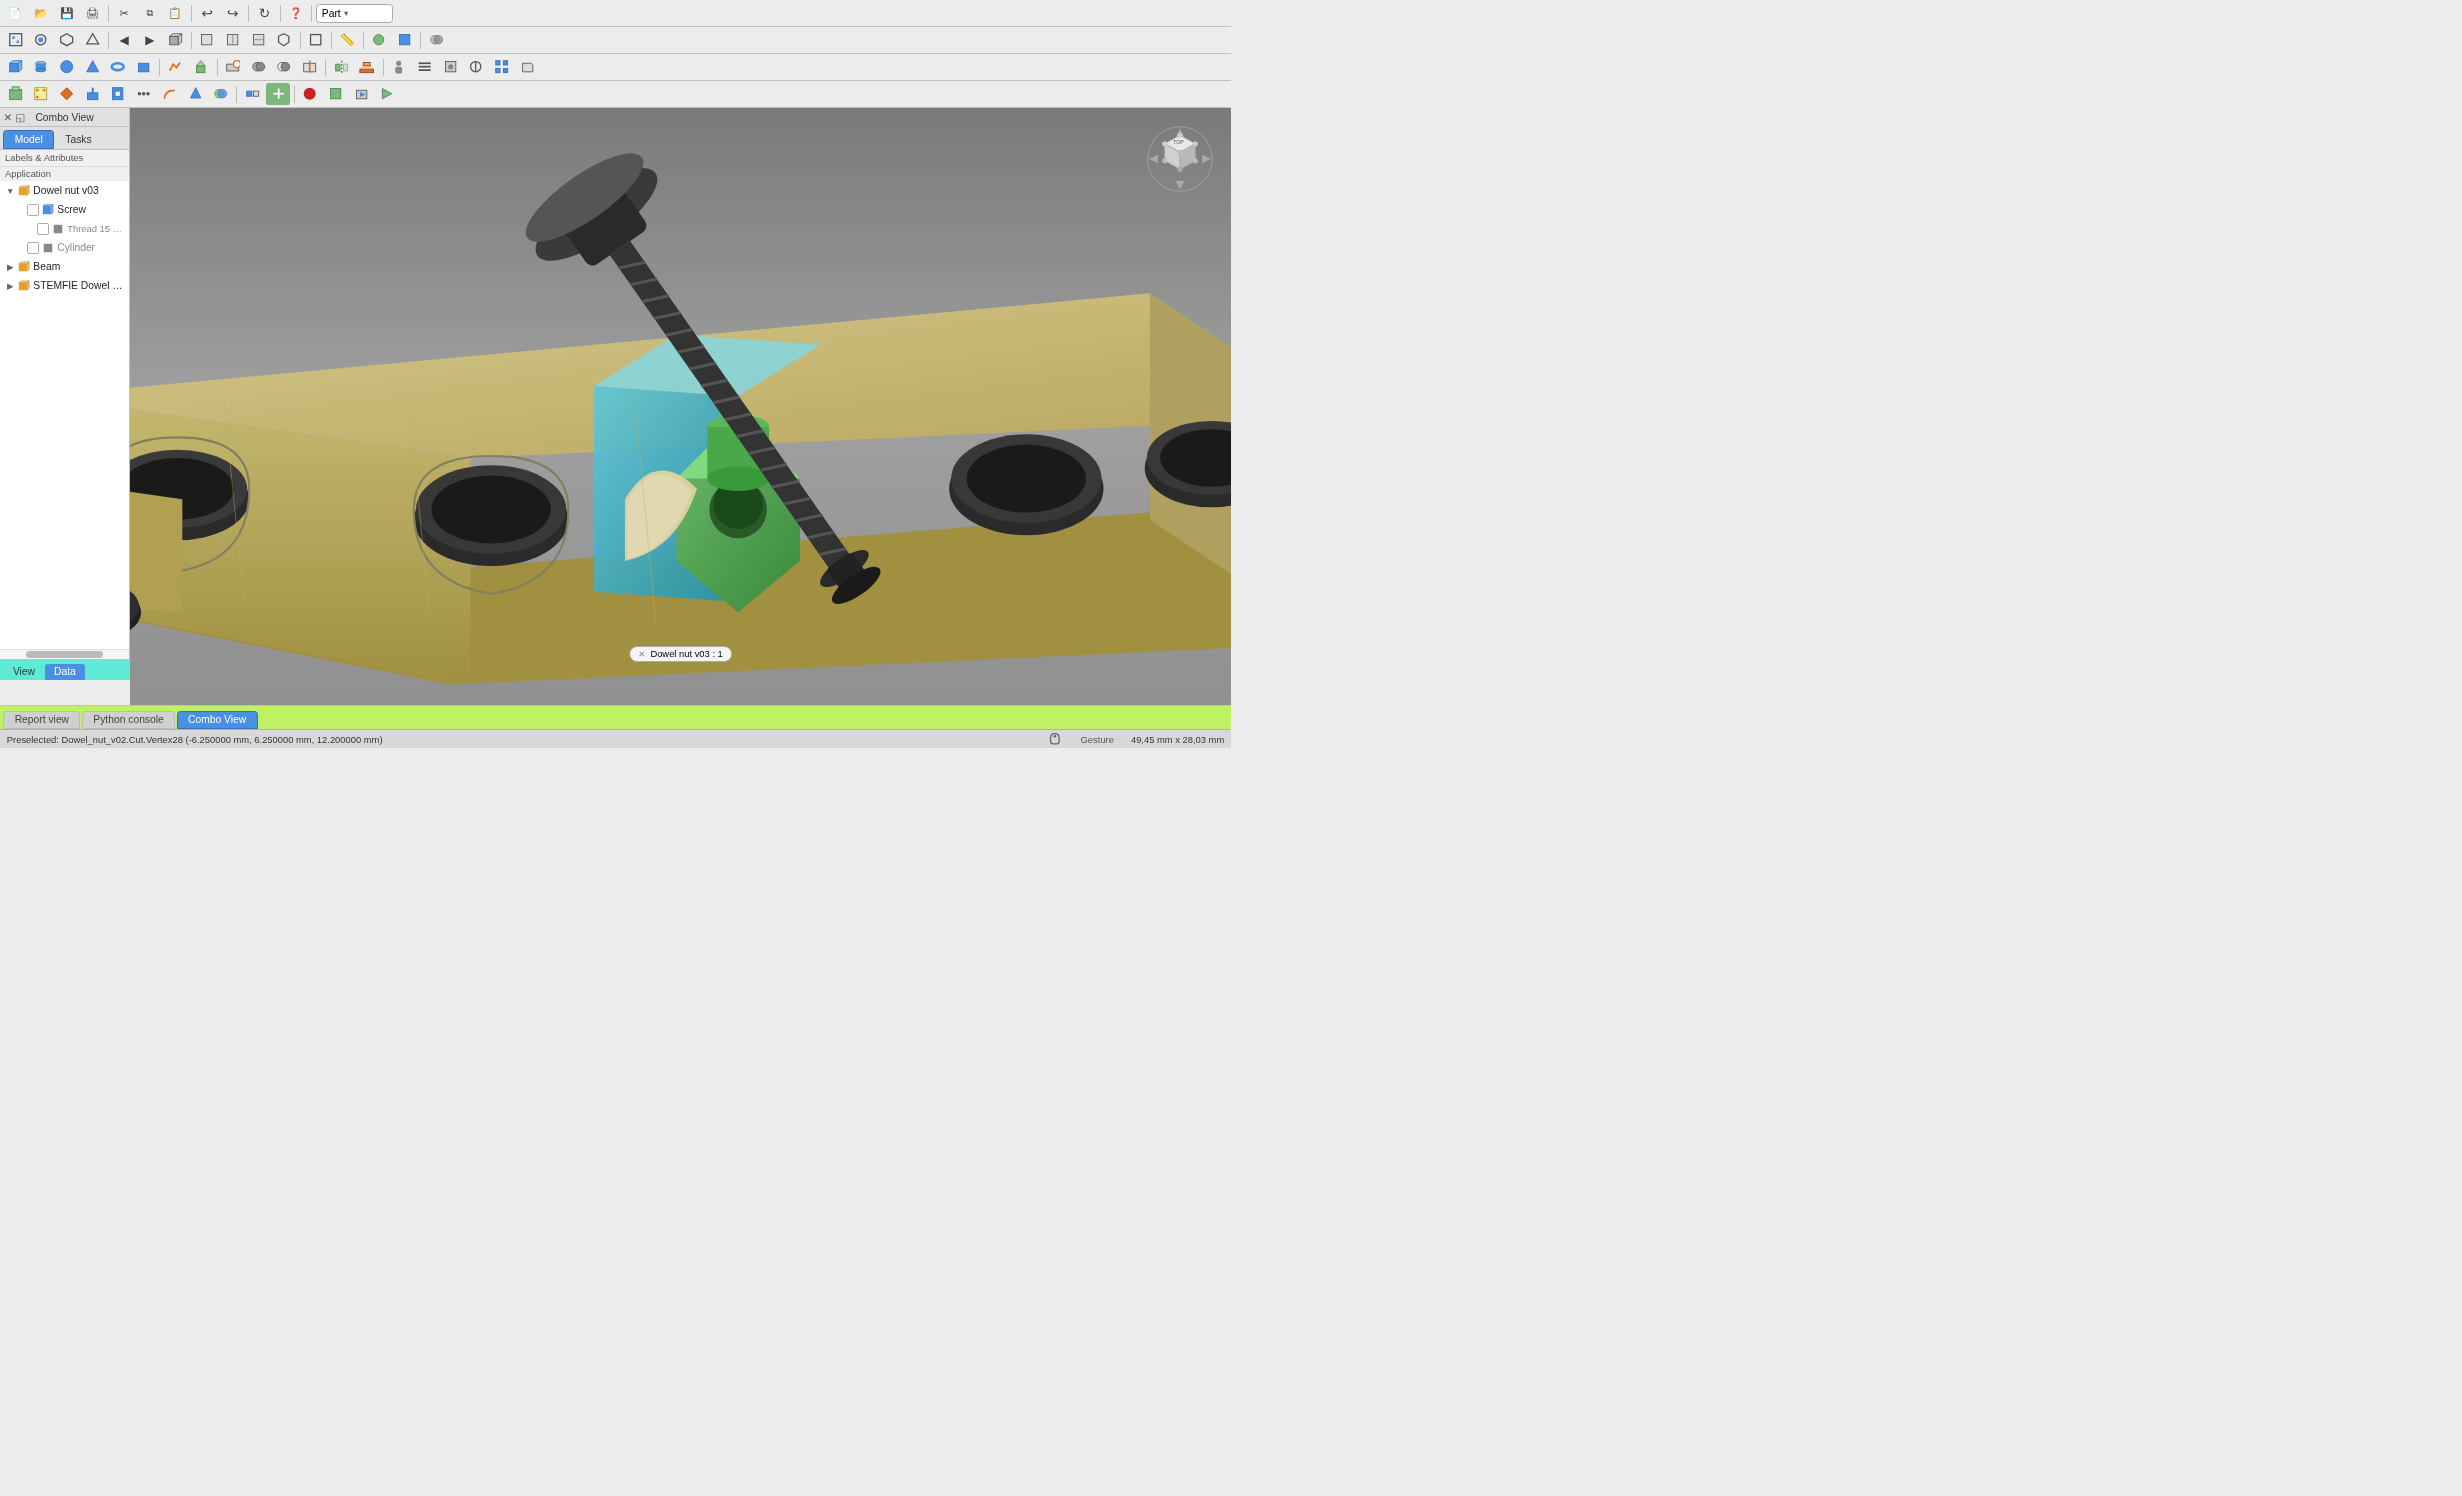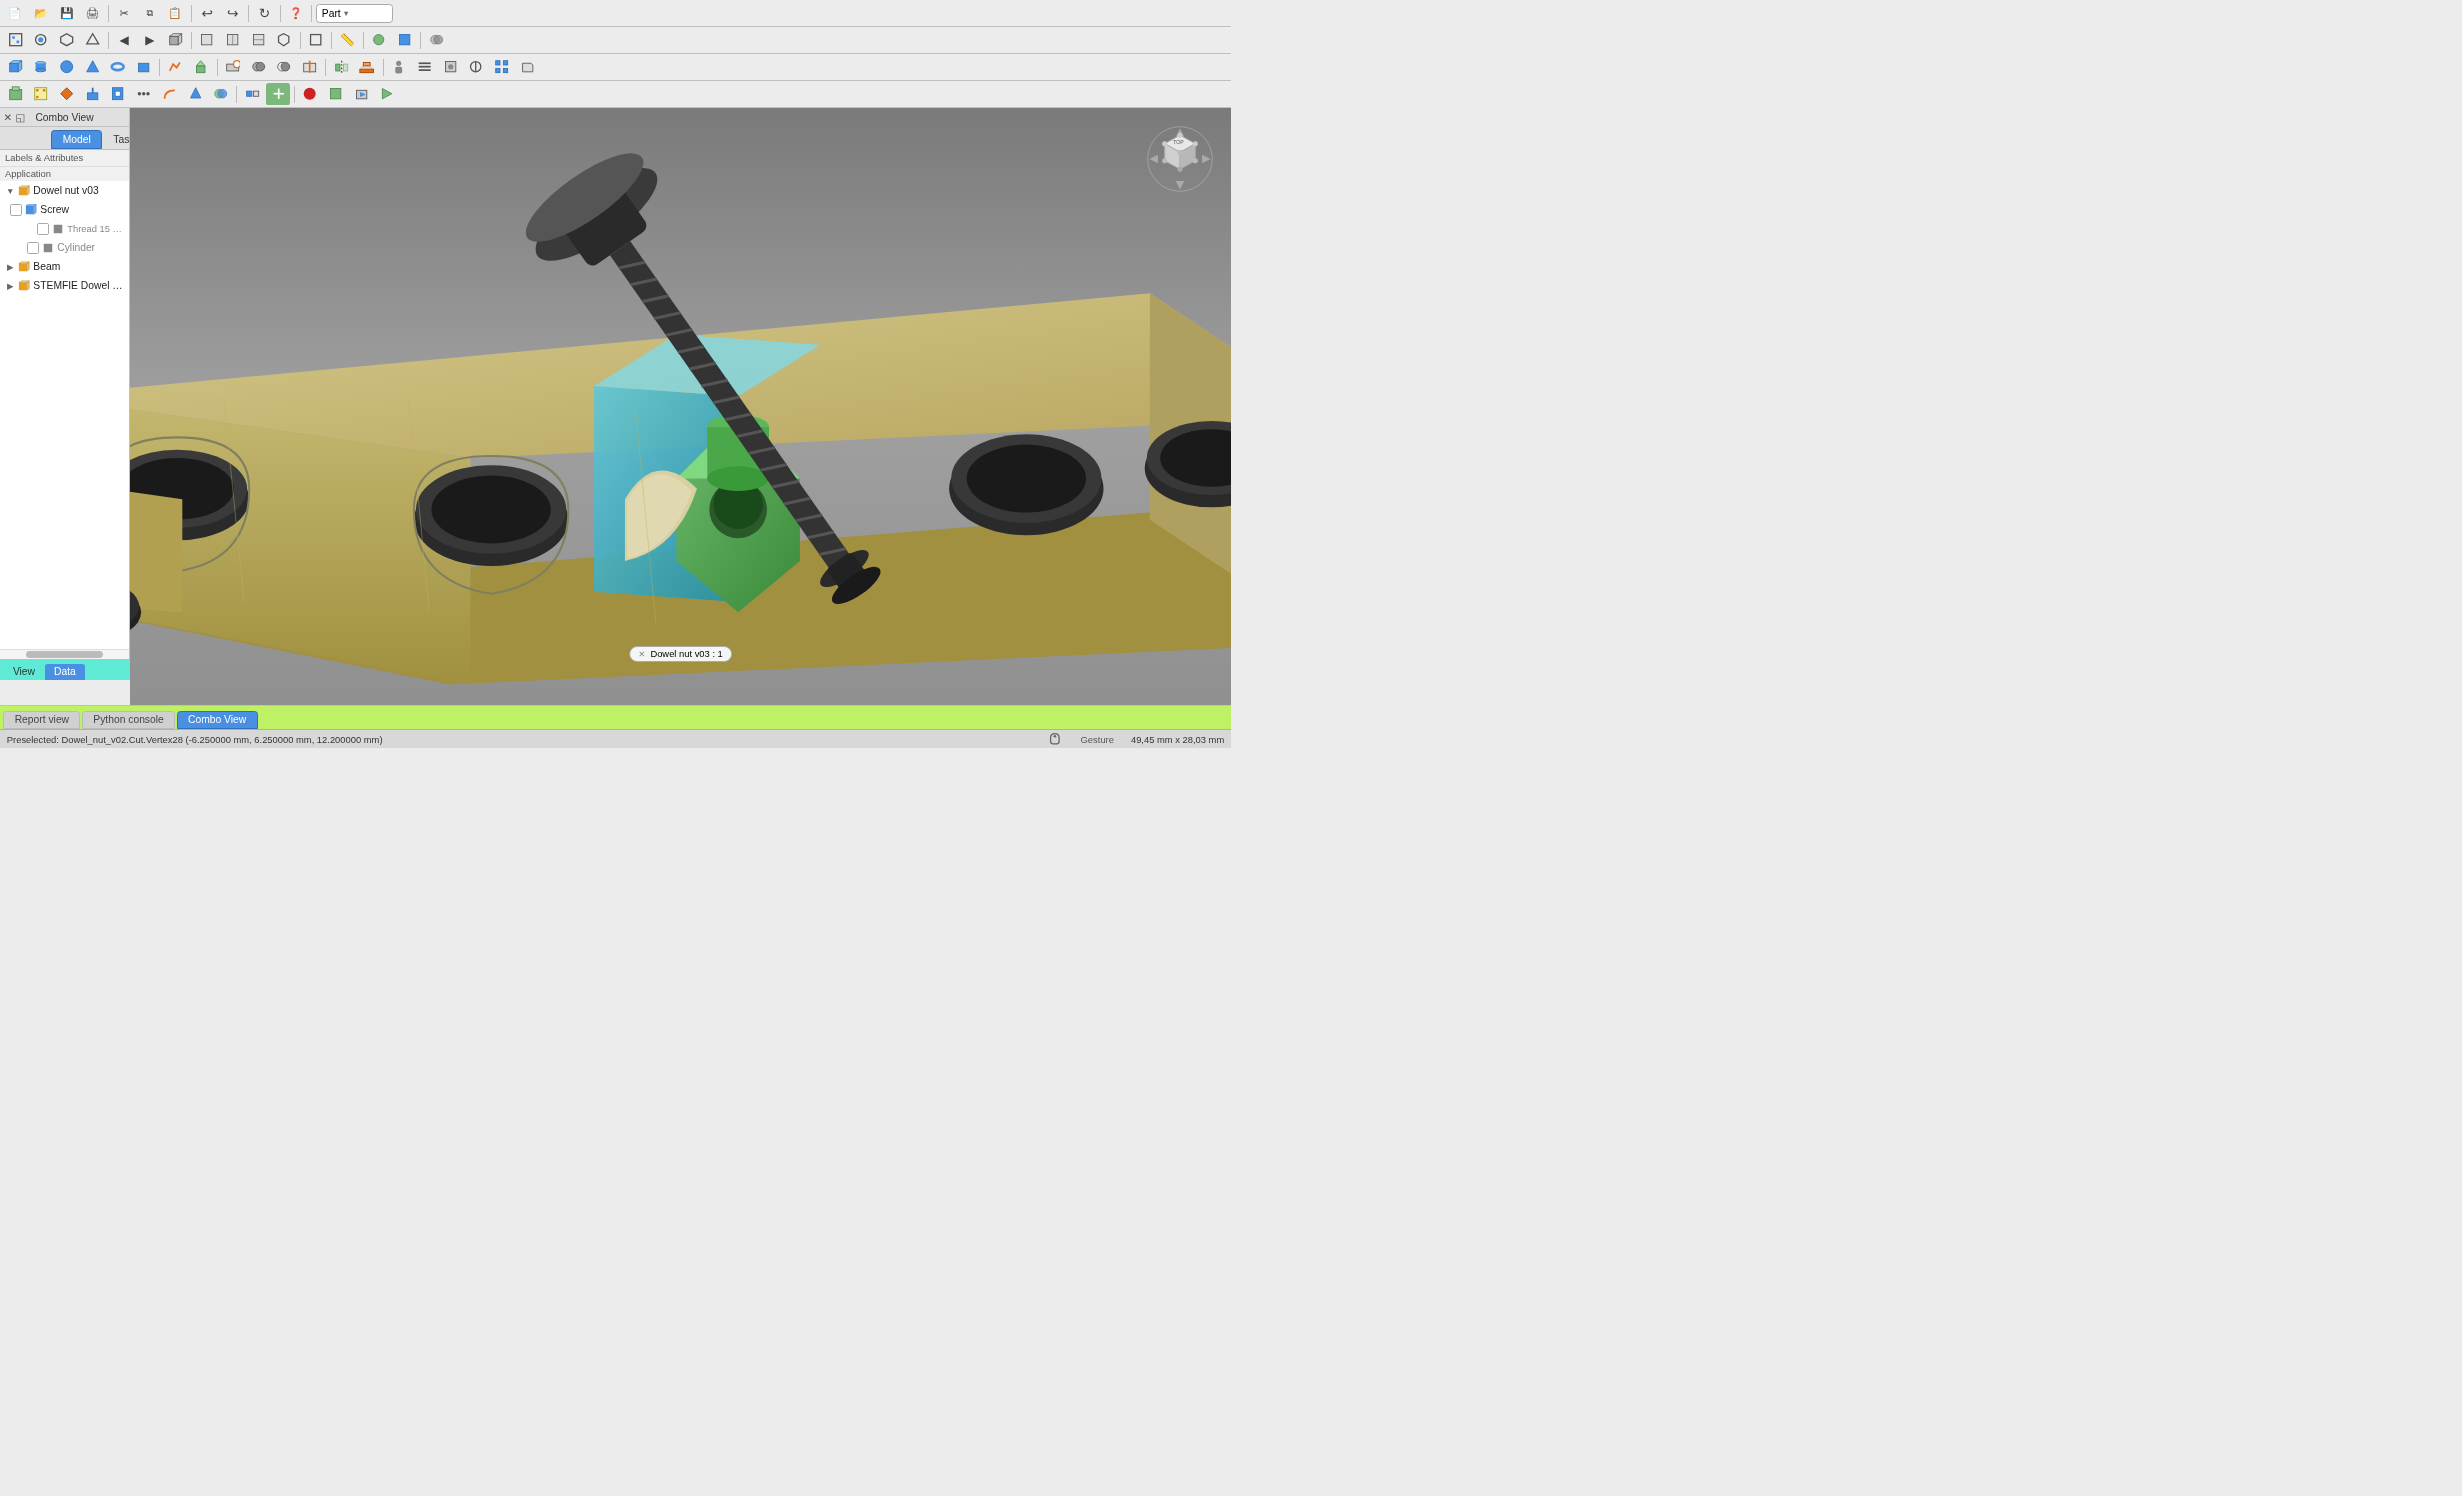--- a/index.html
+++ b/index.html
@@ -126,21 +126,20 @@
       border-radius: 3.4px 3.4px 0 0;
       cursor: pointer;
       border: 0.9px solid transparent;
       color: #333;
       background: transparent;
     }
     .model-tab.active {
       background: #4a90e2;
       color: white;
       border-color: #3070b8;
-      margin-left: 48px;
     }
 
     
     #labels-section {
       font-size: 9.4px;
       color: #555;
       padding: 2.6px 5.1px;
       background: #f0f0f0;
       border-bottom: 0.9px solid #ddd;
     }
@@ -784,21 +783,21 @@
           <span class="tree-icon">
             <svg width="12" height="12" viewBox="0 0 14 14">
                 <rect x="1" y="3" width="9" height="9" fill="#e8a020" rx="1"></rect>
                 <polygon points="10,3 13,1 13,10 10,12" fill="#f0c060" stroke="#b07010" stroke-width="0.5"></polygon>
                 <polygon points="1,3 4,1 13,1 10,3" fill="#f8d890" stroke="#b07010" stroke-width="0.5"></polygon>
               </svg>
           </span>
           <span class="tree-label">Dowel nut v03</span>
         </div>
 
-        <div class="tree-item" style="">
+        <div class="tree-item" style="padding-left: 17px;">
           <span class="tree-expand" style="width:10.3px;"></span>
           <span class="tree-checkbox"></span>
           <span class="tree-icon">
             <svg width="12" height="12" viewBox="0 0 14 14">
                 <rect x="1" y="2" width="9" height="10" fill="#4a90e2" rx="1"></rect>
                 <polygon points="10,2 13,0 13,10 10,12" fill="#7ab0e8" stroke="#2a70c0" stroke-width="0.5"></polygon>
                 <polygon points="1,2 4,0 13,0 10,2" fill="#a0c8f0" stroke="#2a70c0" stroke-width="0.5"></polygon>
               </svg>
           </span>
           <span class="tree-label">Screw</span>

